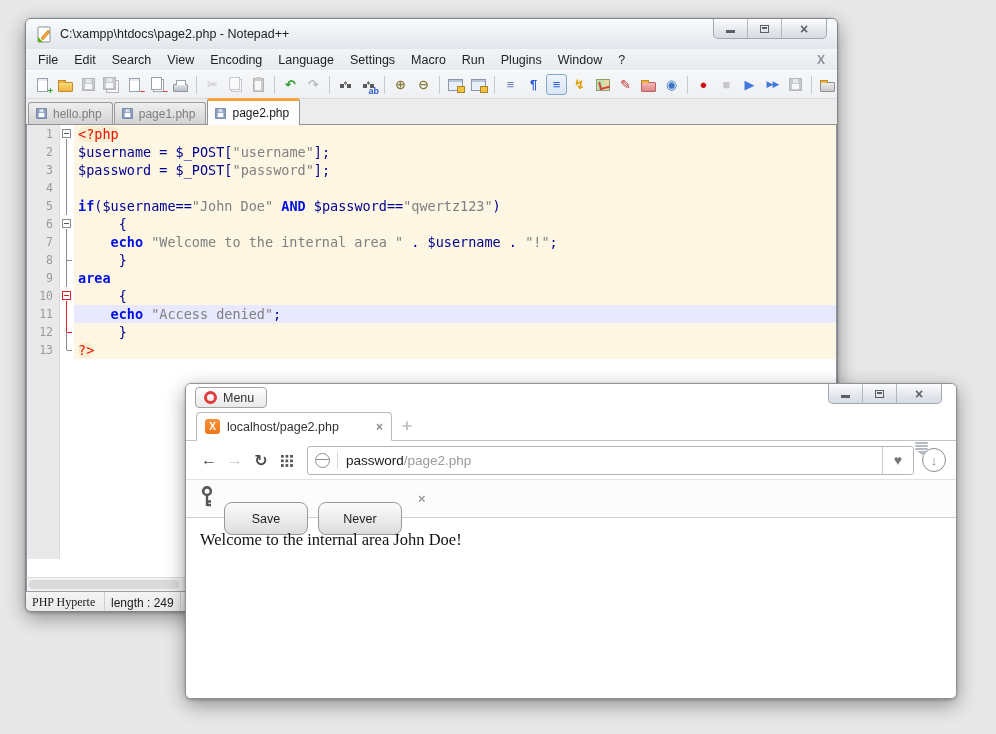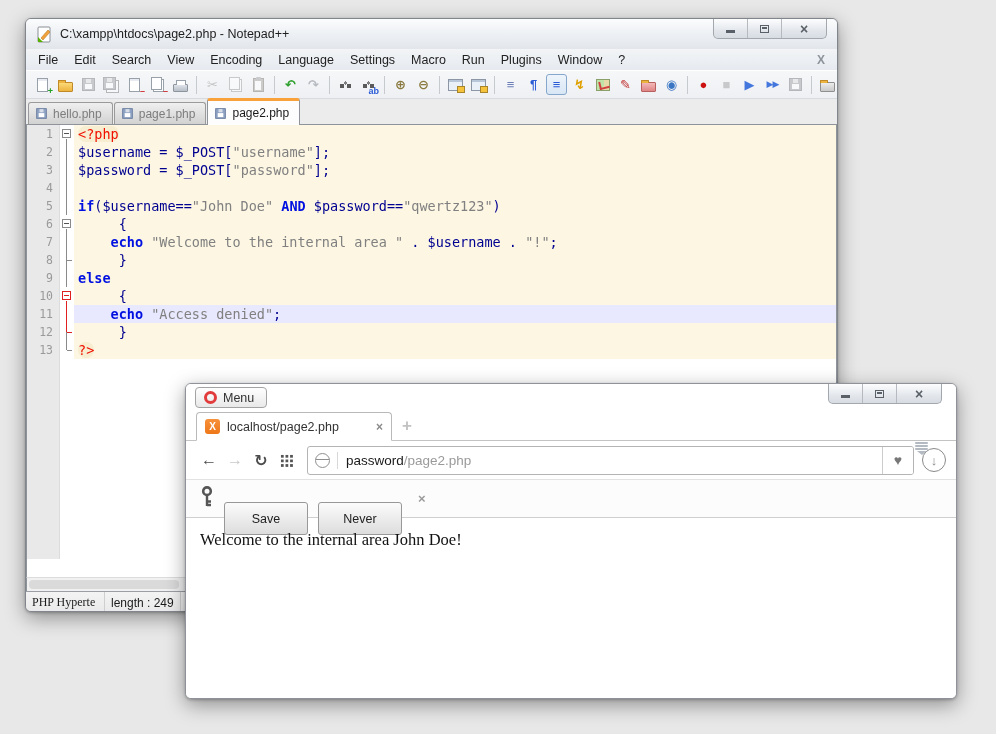--- a/index.html
+++ b/index.html
@@ -156,21 +156,21 @@
   .addr-sep{width:1px;height:17px;background:#d8d8d8;margin-right:8px;}
   .addr .host{font-size:13.5px;color:#1a1a1a;}
   .addr .path{font-size:13.5px;color:#9a9a9a;}
   .fav{margin-left:auto;width:30px;height:100%;border-left:1px solid #cccccc;display:flex;
        align-items:center;justify-content:center;color:#777;font-size:14px;background:#fff;}
   .dl{width:24px;height:24px;border:1.5px solid #8a8a8a;border-radius:50%;display:flex;align-items:center;
       justify-content:center;color:#8a8a8a;font-size:13px;font-weight:bold;box-sizing:border-box;}
   .op-infobar{height:37px;display:flex;align-items:center;gap:10px;padding:0 14px;
               background:#fcfcfc;border-top:1px solid #e2e2e2;border-bottom:1px solid #cfcfcf;}
   .ib-msg{font-size:12.5px;color:#333;flex:1;}
-  .ibtn{min-width:84px;height:33px;border:1px solid #989898;border-radius:3px;
+  .ibtn{min-width:84px;height:33px;border:1px solid #989898;border-radius:8px;
         background:linear-gradient(#fbfbfb,#dddddd);font-size:12.5px;color:#222;
         font-family:inherit;display:flex;align-items:center;justify-content:center;margin-top:40px;}
   .ib-close{color:#9a9a9a;font-size:13px;font-weight:bold;margin-left:6px;}
   .op-content{background:#fff;height:100%;}
   .op-content p{margin:0;padding:12px 14px;font-family:"Liberation Serif","DejaVu Serif",serif;
                 font-size:16.5px;color:#111;}
 </style>
 </head>
 <body>
 
@@ -343,21 +343,21 @@
 
     <div class="np-editor" id="np-editor" style="height:452px;">
         <div class="eline php"><span class="lnum">1</span><span class="fold f-s"><span class="fbox"></span></span><span class="code"><span class="tk-t">&lt;?php</span></span></div>
         <div class="eline php"><span class="lnum">2</span><span class="fold f-v"></span><span class="code"><span class="tk-v">$username</span><span class="tk-p"> </span><span class="tk-o">=</span><span class="tk-p"> </span><span class="tk-v">$_POST</span><span class="tk-o">[</span><span class="tk-s">"username"</span><span class="tk-o">];</span></span></div>
         <div class="eline php"><span class="lnum">3</span><span class="fold f-v"></span><span class="code"><span class="tk-v">$password</span><span class="tk-p"> </span><span class="tk-o">=</span><span class="tk-p"> </span><span class="tk-v">$_POST</span><span class="tk-o">[</span><span class="tk-s">"password"</span><span class="tk-o">];</span></span></div>
         <div class="eline php"><span class="lnum">4</span><span class="fold f-v"></span><span class="code"></span></div>
         <div class="eline php"><span class="lnum">5</span><span class="fold f-v"></span><span class="code"><span class="tk-k">if</span><span class="tk-o">(</span><span class="tk-v">$username</span><span class="tk-o">==</span><span class="tk-s">"John Doe"</span><span class="tk-p"> </span><span class="tk-k">AND</span><span class="tk-p"> </span><span class="tk-v">$password</span><span class="tk-o">==</span><span class="tk-s">"qwertz123"</span><span class="tk-o">)</span></span></div>
         <div class="eline php"><span class="lnum">6</span><span class="fold f-s"><span class="fbox"></span></span><span class="code"><span class="tk-p">     </span><span class="tk-o">{</span></span></div>
         <div class="eline php"><span class="lnum">7</span><span class="fold f-v"></span><span class="code"><span class="tk-p">    </span><span class="tk-k">echo</span><span class="tk-p"> </span><span class="tk-s">"Welcome to the internal area "</span><span class="tk-p"> </span><span class="tk-o">.</span><span class="tk-p"> </span><span class="tk-v">$username</span><span class="tk-p"> </span><span class="tk-o">.</span><span class="tk-p"> </span><span class="tk-s">"!"</span><span class="tk-o">;</span></span></div>
         <div class="eline php"><span class="lnum">8</span><span class="fold f-t"></span><span class="code"><span class="tk-p">     </span><span class="tk-o">}</span></span></div>
-        <div class="eline php"><span class="lnum">9</span><span class="fold f-v"></span><span class="code"><span class="tk-k">else</span></span></div>
+        <div class="eline php"><span class="lnum">9</span><span class="fold f-v"></span><span class="code"><span class="tk-k">area</span></span></div>
         <div class="eline php"><span class="lnum">10</span><span class="fold f-rs"><span class="fbox"></span></span><span class="code"><span class="tk-p">     </span><span class="tk-o">{</span></span></div>
         <div class="eline php cur"><span class="lnum">11</span><span class="fold f-rv"></span><span class="code"><span class="tk-p">    </span><span class="tk-k">echo</span><span class="tk-p"> </span><span class="tk-s">"Access denied"</span><span class="tk-o">;</span></span></div>
         <div class="eline php"><span class="lnum">12</span><span class="fold f-rt"></span><span class="code"><span class="tk-p">     </span><span class="tk-o">}</span></span></div>
         <div class="eline php"><span class="lnum">13</span><span class="fold f-e"></span><span class="code"><span class="tk-t">?&gt;</span></span></div>
         <div style="display: flex; height: 200px;">
           <span class="lnum" style="height:100%;"></span>
           <span class="fold"></span>
           <span class="code"></span>
         </div>
       </div>

